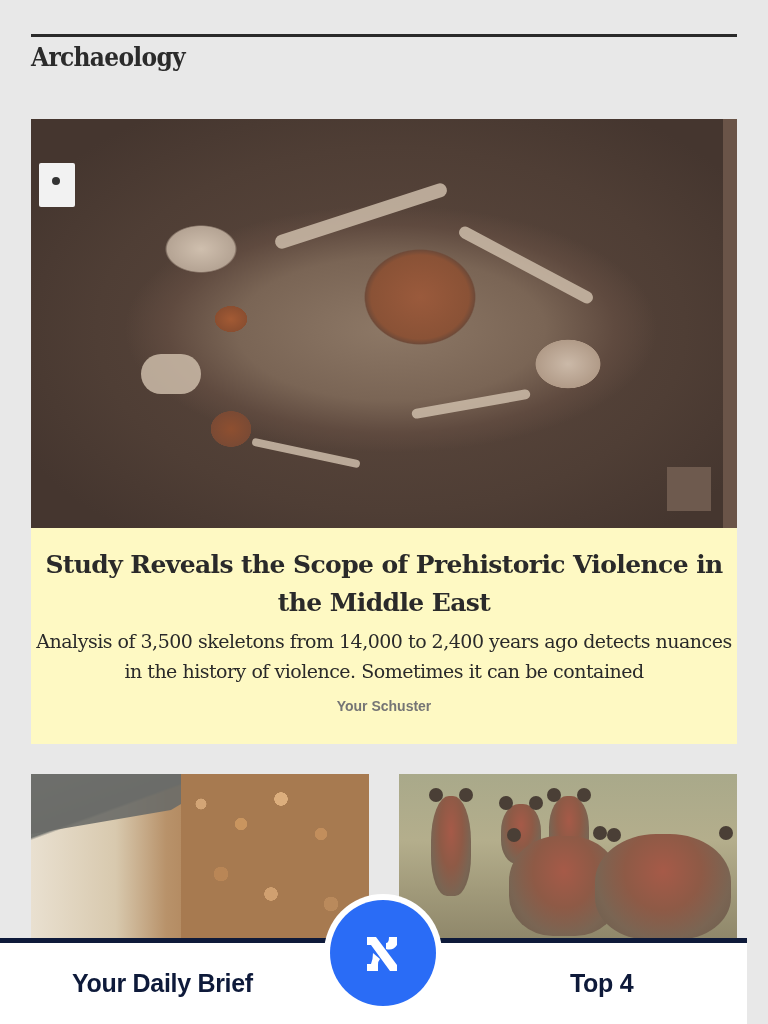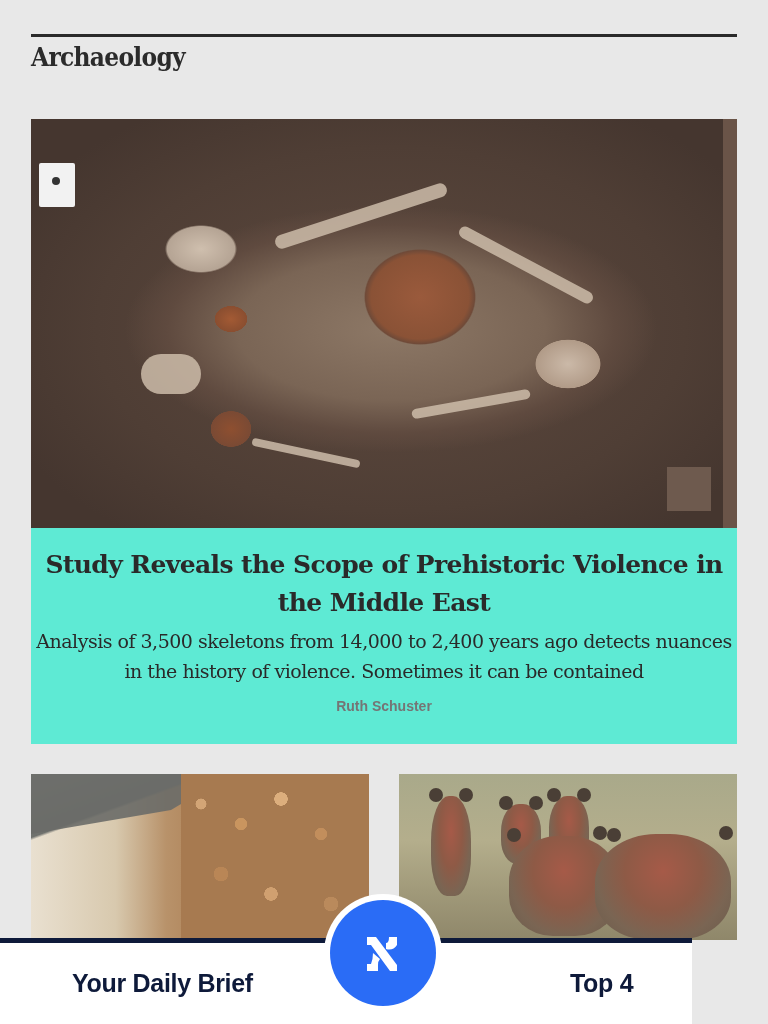--- a/index.html
+++ b/index.html
@@ -2,21 +2,21 @@
 <html><head>
   <meta charset="utf-8">
   <style>
     * { box-sizing: border-box; margin: 0; padding: 0; }
     html, body { width: 768px; height: 1024px; overflow: hidden; }
     body { background: #e8e8e8; position: relative; font-family: "DejaVu Serif", serif; }
 
     .section-rule { position: absolute; left: 31px; top: 34px; width: 706px; height: 3px; background: #2a2a2a; }
     .section-title { position: absolute; left: 31px; top: 42px; font-family: "DejaVu Serif", serif; font-weight: bold; font-size: 26px; color: #2b2b2b; letter-spacing: -0.8px; transform: scaleX(0.9); transform-origin: left center; }
 
-    .hero-card { position: absolute; left: 31px; top: 119px; width: 706px; height: 625px; background: #5eead4; }
+    .hero-card { position: absolute; left: 31px; top: 119px; width: 706px; height: 625px; background: #fef9c3; }
     .hero-image { position: relative; width: 706px; height: 409px; overflow: hidden;
       background:
         radial-gradient(ellipse 70px 60px at 389px 178px, #9a5a3c 0%, #8a5236 70%, #6f4a38 78%, transparent 80%),
         radial-gradient(ellipse 40px 30px at 537px 245px, #cbb9a8 0%, #b19b88 80%, transparent 82%),
         radial-gradient(ellipse 25px 22px at 200px 310px, #8e4f30 0%, #7a4a34 80%, transparent 82%),
         radial-gradient(ellipse 20px 16px at 200px 200px, #a35a34 0%, #8a4e30 80%, transparent 82%),
         radial-gradient(ellipse 45px 30px at 170px 130px, #cfbfae 0%, #b5a494 75%, transparent 80%),
         radial-gradient(ellipse 280px 130px at 360px 210px, #8d7866 0%, #7a6555 55%, #5f4a3f 80%, transparent 95%),
         radial-gradient(ellipse 420px 260px at 360px 210px, #5e4a3f 0%, #4f3e35 70%, #45362f 100%);
     }
@@ -47,21 +47,21 @@
         radial-gradient(circle 12px at 150px 130px, #ba8a5c 60%, transparent 62%),
         #a77a50; }
     .thumb-left .tarp { position: absolute; left: 0; top: 0; width: 200px; height: 60px; background: #6a6c68; clip-path: polygon(0 0, 100% 0, 70% 60%, 0 100%); opacity: 0.9; }
     .thumb-right { left: 399px; width: 338px;
       background: linear-gradient(180deg, #a9a98a 0%, #b4ae8c 40%, #a19a7a 70%, #8f876a 100%); }
     .hyena { position: absolute; border-radius: 45% 45% 40% 40%; background: radial-gradient(ellipse at 50% 35%, #a65a48 0%, #8e5a46 40%, #7a6553 70%, #6b5b4b 100%); }
     .hyena::before, .hyena::after { content: ""; position: absolute; top: -8px; width: 14px; height: 14px; border-radius: 50%; background: #4a3f36; }
     .hyena::before { left: -2px; }
     .hyena::after { right: -2px; }
 
-    .bottom-nav { position: absolute; left: 0; top: 938px; width: 692px; height: 86px; background: #ffffff; border-top: 5px solid #0e1a3a; }
+    .bottom-nav { position: absolute; left: 0; top: 938px; width: 747px; height: 86px; background: #ffffff; border-top: 5px solid #0e1a3a; }
     .nav-item { position: absolute; top: 26px; font-family: "Liberation Sans", sans-serif; font-weight: bold; font-size: 25px; color: #0e1a3a; letter-spacing: -0.3px; }
     .nav-daily { left: 72px; }
     .nav-top10 { left: 570px; }
     .logo-ring { position: absolute; left: 324px; top: 894px; width: 118px; height: 118px; border-radius: 50%; background: #ffffff; }
     .logo-btn { position: absolute; left: 330px; top: 900px; width: 106px; height: 106px; border-radius: 50%; background: #2a6cf6; display: flex; align-items: center; justify-content: center; }
     .logo-btn svg { width: 44px; height: 44px; }
   </style>
 </head>
 <body>
 
@@ -74,21 +74,21 @@
     <div class="bone" style="left:420px;top:140px;width:150px;height:12px;transform:rotate(28deg);"></div>
     <div class="bone" style="left:110px;top:235px;width:60px;height:40px;border-radius:30px;"></div>
     <div class="bone" style="left:380px;top:280px;width:120px;height:10px;transform:rotate(-10deg);"></div>
     <div class="bone" style="left:220px;top:330px;width:110px;height:8px;transform:rotate(12deg);"></div>
     <div class="tag-label"></div>
     <div class="scale-square"></div>
     <div class="right-strip"></div>
   </div>
   <h1 class="hero-headline">Study Reveals the Scope of Prehistoric Violence in the Middle East</h1>
   <p class="hero-summary">Analysis of 3,500 skeletons from 14,000 to 2,400 years ago detects nuances in the history of violence. Sometimes it can be contained</p>
-  <div class="hero-author">Ruth Schuster</div>
+  <div class="hero-author">Your Schuster</div>
 </div>
 
 <div class="thumb thumb-left" aria-label="Archaeologists excavating along an ancient stone wall under shade tarps">
   <div class="tarp"></div>
   <div class="wall"></div>
 </div>
 
 <div class="thumb thumb-right" aria-label="Group of blood-stained spotted hyenas in grass">
   <div class="hyena" style="left:32px;top:22px;width:40px;height:100px;"></div>
   <div class="hyena" style="left:102px;top:30px;width:40px;height:60px;"></div>

